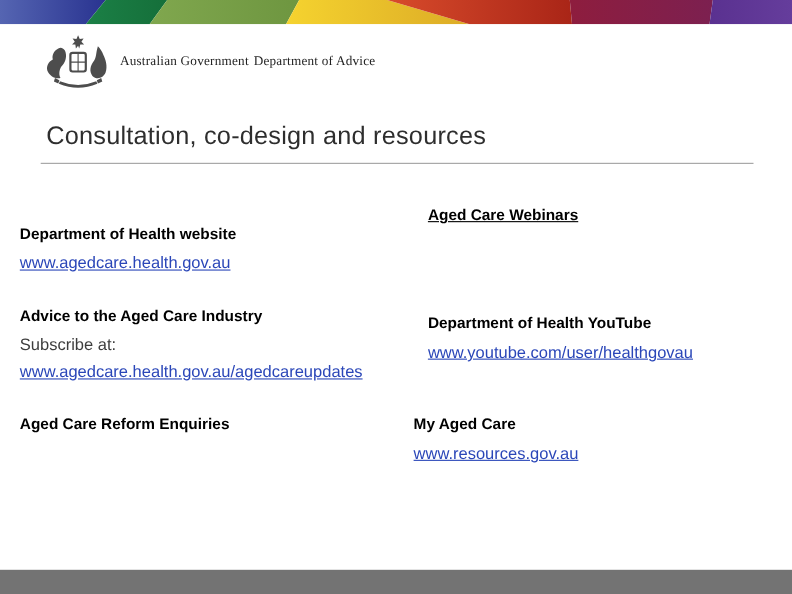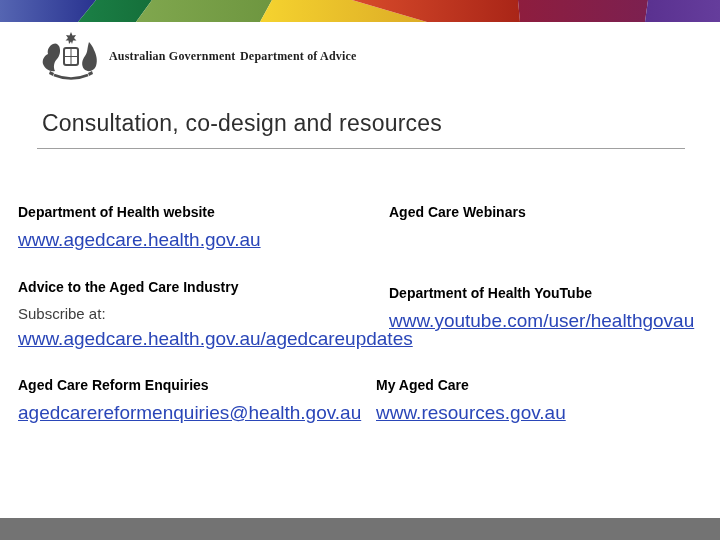--- a/index.html
+++ b/index.html
@@ -6,43 +6,43 @@
   body{
     width:720px;height:540px;position:relative;overflow:hidden;
     background:#ffffff;
     font-family:"Liberation Sans", sans-serif;
   }
   .banner{position:absolute;top:0;left:0;width:720px;height:22px;}
   .logo{position:absolute;top:31px;left:38px;display:flex;}
   .crest{width:66px;height:50px;}
   .logo-text{padding-top:15px;margin-left:5px;color:#1f1f1f;}
   .logo-line{
-    font-family:"Liberation Serif", serif;font-weight:bold;
+    font-family:"Liberation Serif", serif;font-weight:normal;
     font-size:12px;line-height:13px;letter-spacing:0.2px;white-space:nowrap;
   }
   .logo-divider{height:1px;background:#3a3a3a;width:128px;margin:3px 0 3px 0;}
   .page-title{
     position:absolute;left:42px;top:110px;
     font-size:23px;color:#2e2e2e;letter-spacing:0.2px;white-space:nowrap;
   }
   .title-rule{position:absolute;left:37px;top:148px;width:648px;height:1px;background:#a0a0a0;}
   .block{position:absolute;width:345px;}
   .b-l1{left:18px;top:201px;}
   .b-l2{left:18px;top:276px;}
   .b-l3{left:18px;top:374px;}
-  .b-r1{left:389px;top:201px;width:325px;}
+  .b-r1{left:389px;top:184px;width:325px;text-decoration:underline;}
   .b-r2{left:389px;top:282px;width:325px;}
   .b-r3{left:376px;top:374px;width:325px;}
   .res-heading{
     font-size:14px;font-weight:bold;color:#000000;
     line-height:22px;margin:0;white-space:nowrap;
   }
   .res-note{font-size:15px;color:#3d3d3d;line-height:18px;margin-top:7px;white-space:nowrap;}
   .res-link{
-    display:inline-block;font-size:19px;line-height:18px;margin-top:8px;
+    display:inline-block;font-size:15px;line-height:18px;margin-top:8px;
     color:#2a46b8;text-decoration:underline;white-space:nowrap;
   }
   .b-l2 .res-link{margin-top:7px;}
   .footer-bar{position:absolute;left:0;bottom:0;width:720px;height:22px;background:#737373;}
 </style>
 </head>
 <body>
 
 <div>
 
@@ -122,21 +122,20 @@
   </div>
 
   <div class="block b-l2">
     <h2 class="res-heading">Advice to the Aged Care Industry</h2>
     <div class="res-note">Subscribe at:</div>
     <a class="res-link" href="#">www.agedcare.health.gov.au/agedcareupdates</a>
   </div>
 
   <div class="block b-l3">
     <h2 class="res-heading">Aged Care Reform Enquiries</h2>
-    <a class="res-link" href="#">agedcarereformenquiries@health.gov.au</a>
   </div>
 
   <div class="block b-r1">
     <h2 class="res-heading">Aged Care Webinars</h2>
   </div>
 
   <div class="block b-r2">
     <h2 class="res-heading">Department of Health YouTube</h2>
     <a class="res-link" href="#">www.youtube.com/user/healthgovau</a>
   </div>

